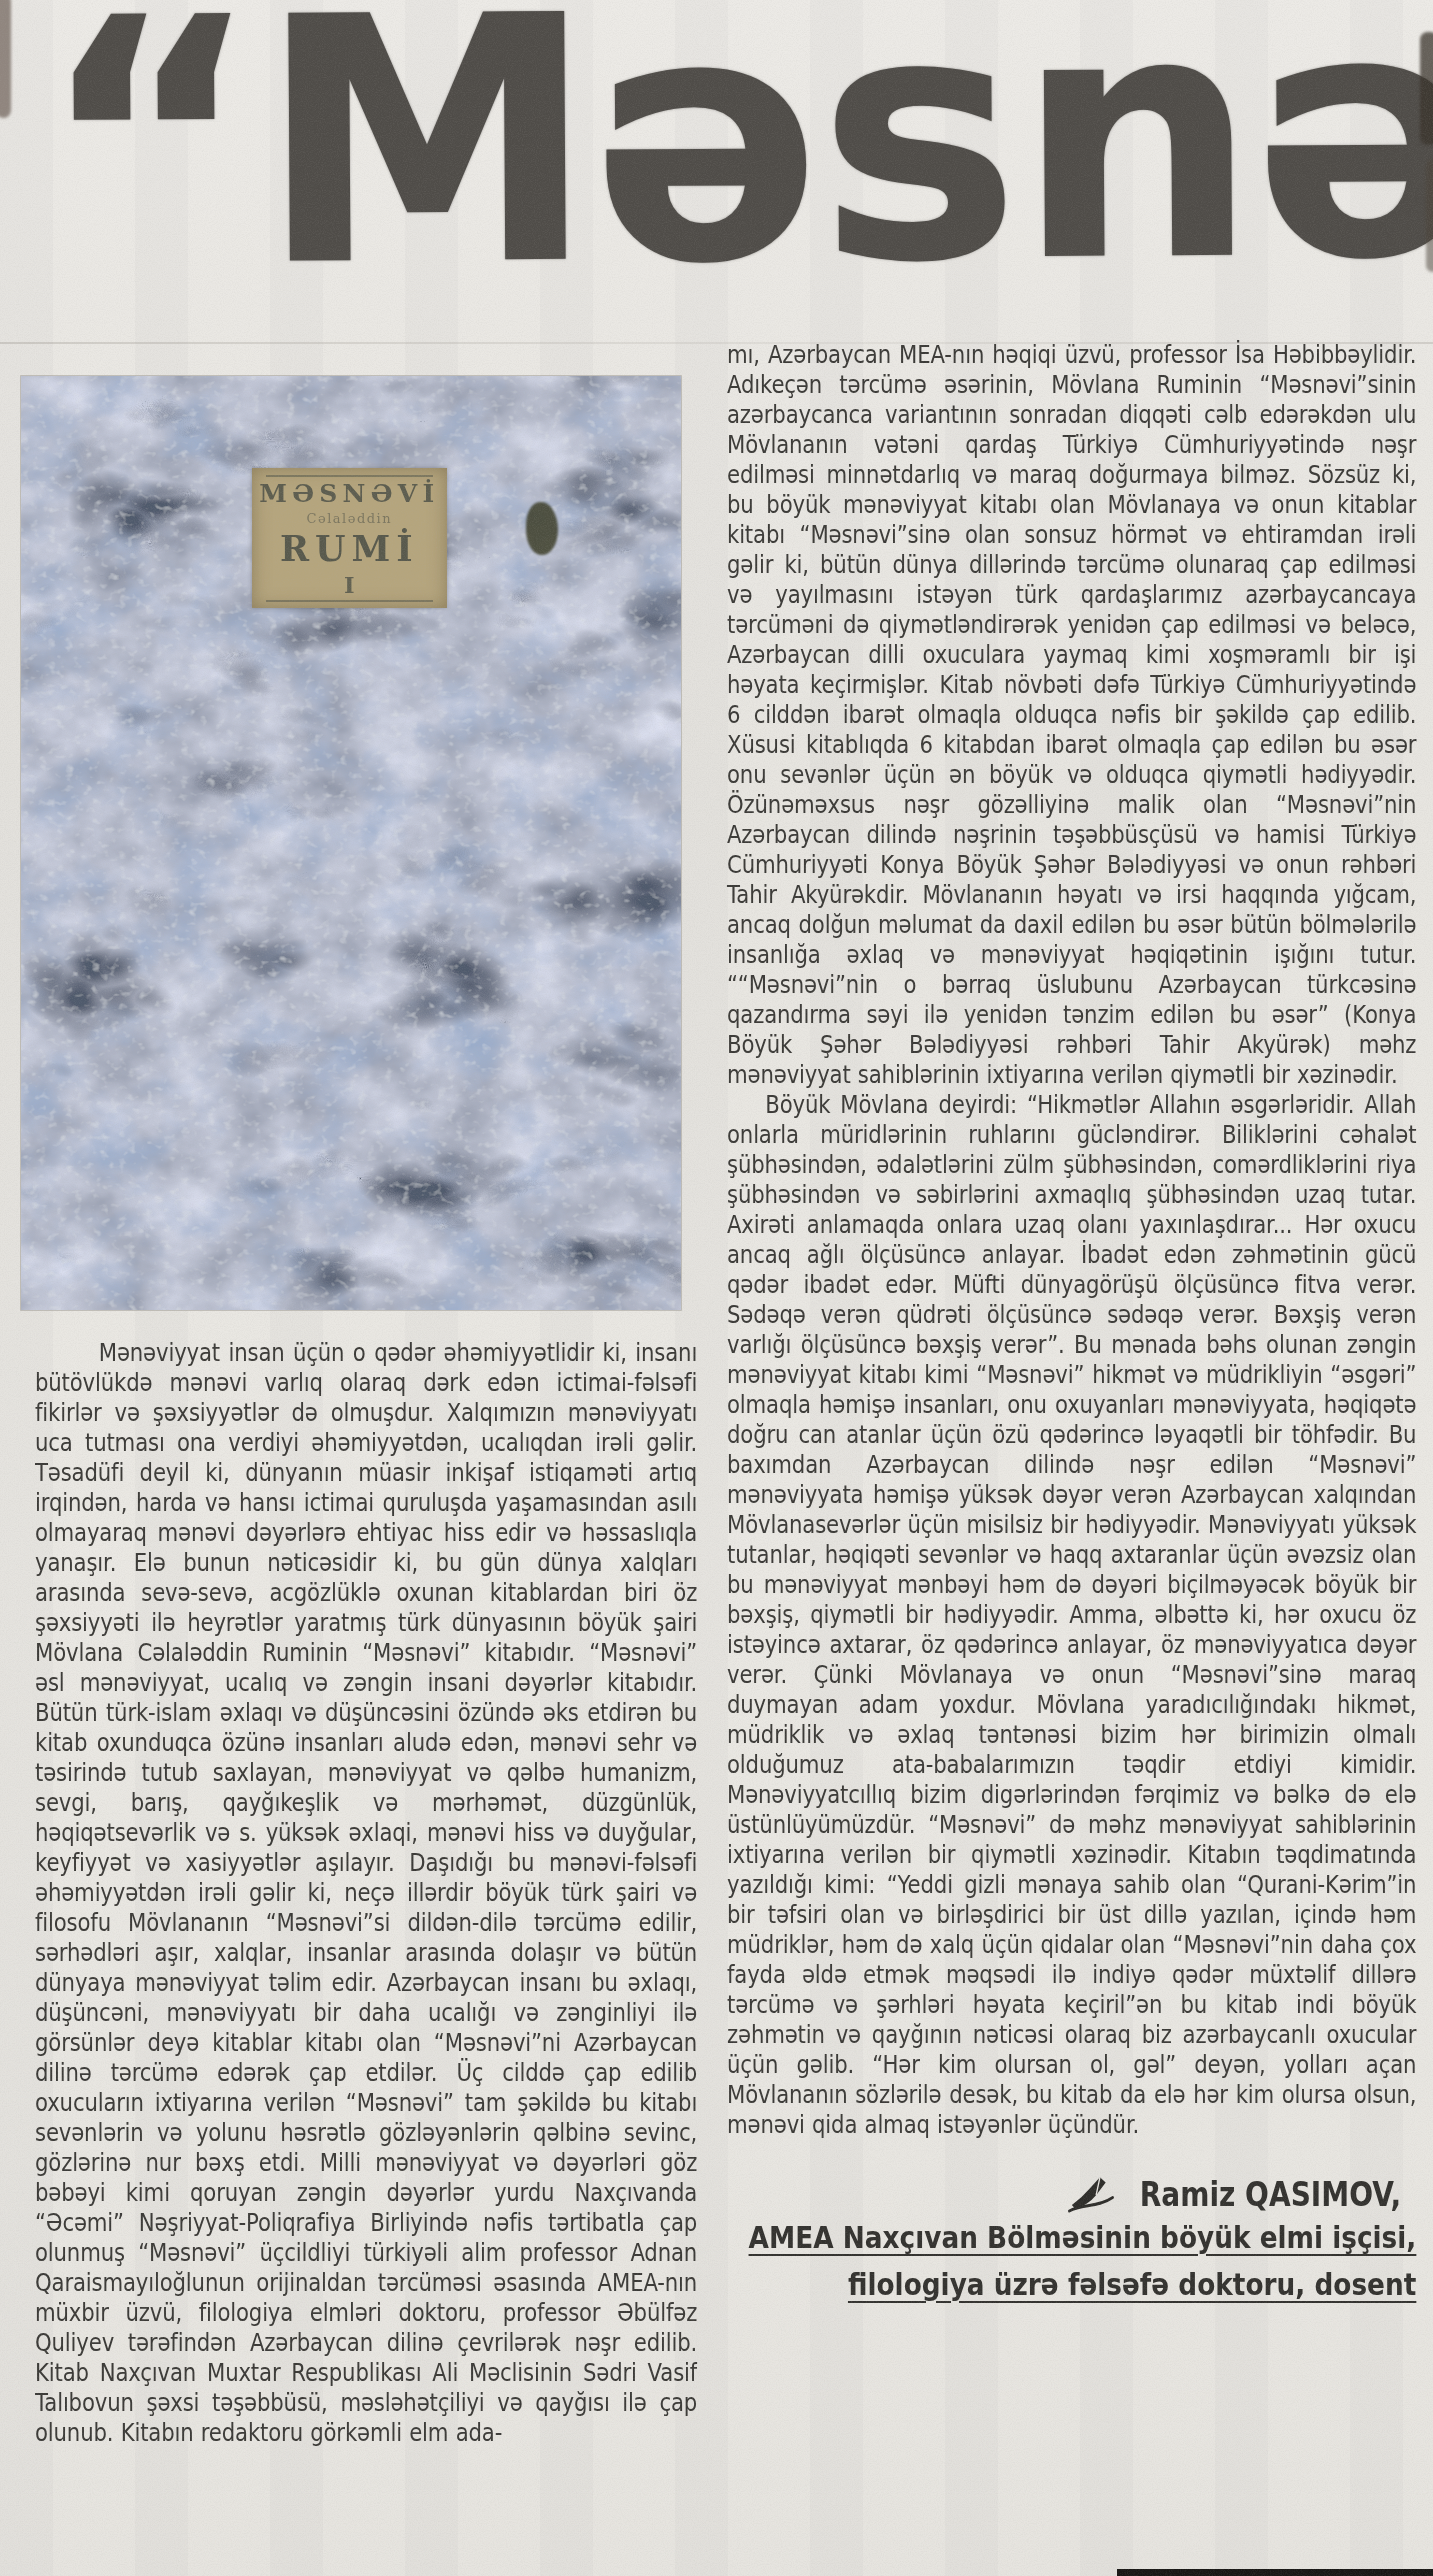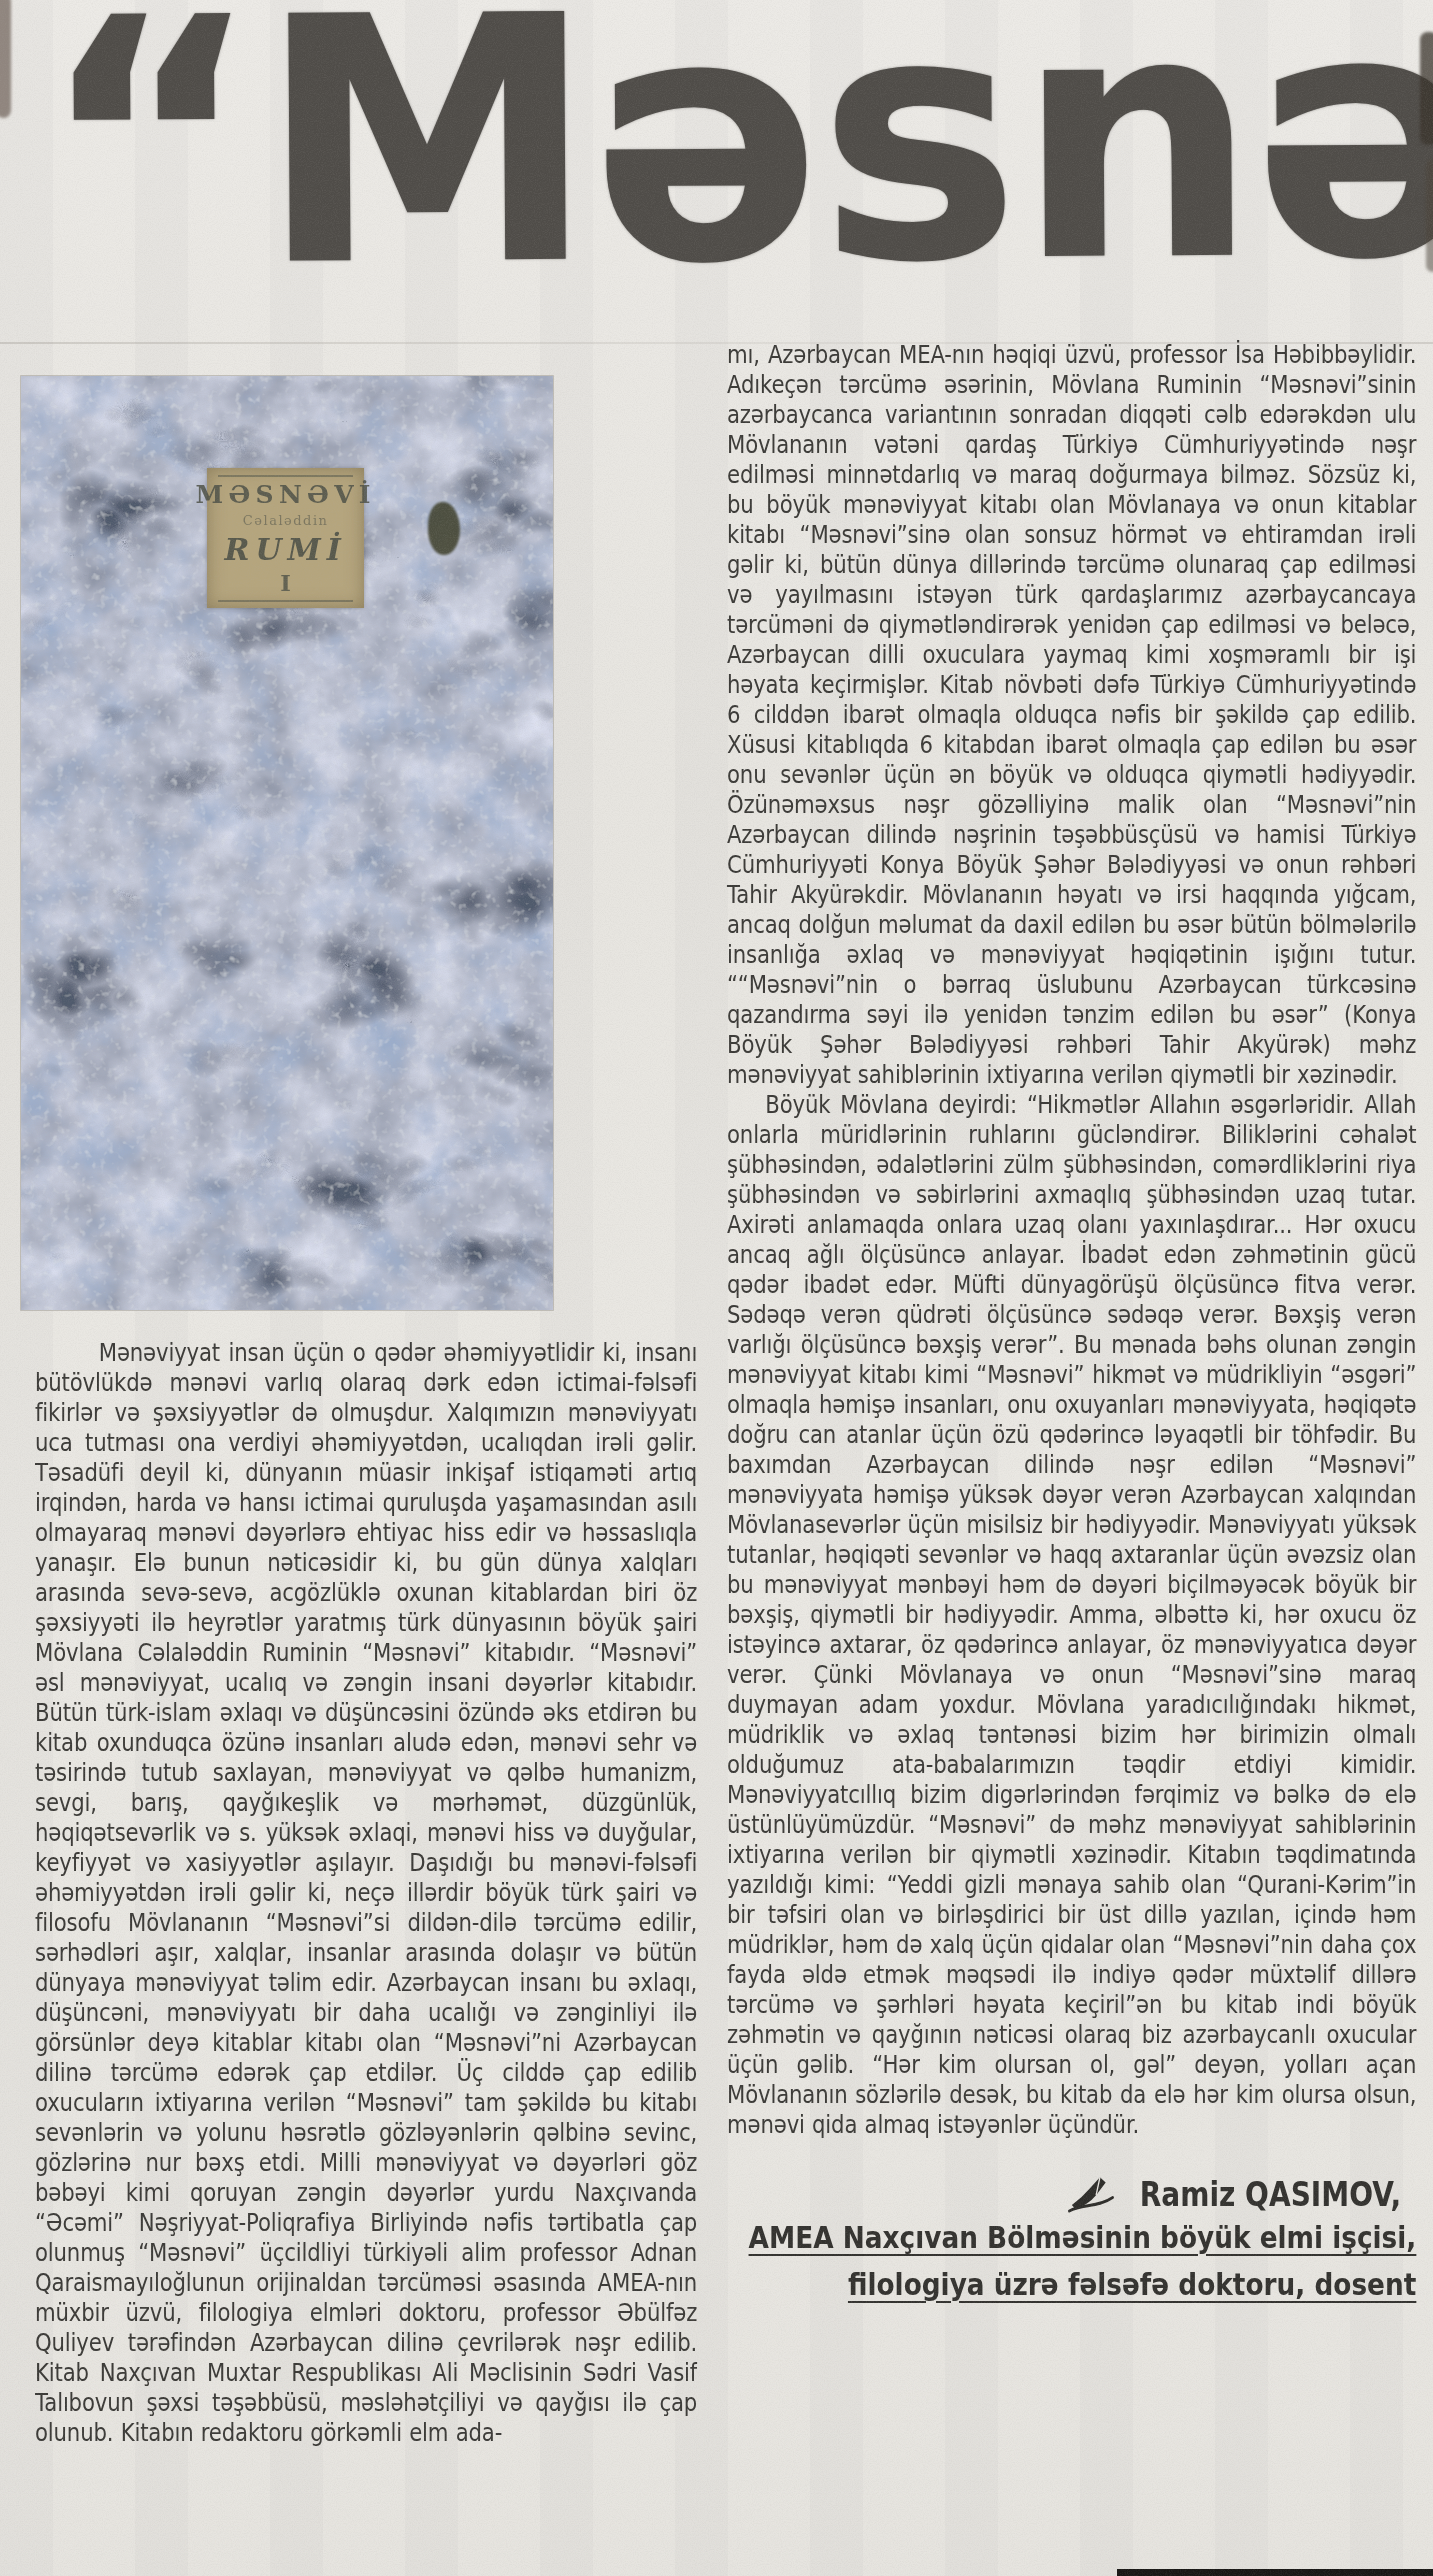--- a/index.html
+++ b/index.html
@@ -28,37 +28,37 @@
   
   .crease{position:absolute;left:0;top:342px;width:100%;height:1.5px;
     background:linear-gradient(90deg,rgba(110,104,94,0.22),rgba(110,104,94,0.08) 60%,rgba(110,104,94,0.2));}
   .smudge{position:absolute;border-radius:7.5px;filter:blur(1.5px);}
   .smudge.r1{right:-3.8px;top:32px;width:18px;height:113px;background:#39332b;opacity:.75;}
   .smudge.r2{right:-5.3px;top:159px;width:13.5px;height:113px;background:#4a4238;opacity:.5;}
   .smudge.l1{left:-4.5px;top:-6px;width:15px;height:124px;background:#4a392f;opacity:.55;}
   .bottom-bar{position:absolute;right:0;bottom:0;width:317px;height:6.8px;background:#181715;}
   
   .cover{
-    position:absolute;left:21px;top:376px;width:532px;height:934px;
+    position:absolute;left:21px;top:376px;width:660px;height:934px;
     box-shadow:inset 0 0 0 2.3px rgba(28,31,38,.55), 0 0 0 0.8px rgba(150,146,138,.6);
     overflow:hidden;
   }
   .cover svg.marble{position:absolute;inset:0;width:100%;height:100%;display:block;}
   .cover-label{
     position:absolute;left:35%;top:9.8%;width:29.5%;height:15%;
     background:#b5a57d;
     box-shadow:inset 0 0 16.6px rgba(96,84,56,.5), 0 0 4.5px rgba(40,40,40,.35);
     display:flex;flex-direction:column;align-items:center;justify-content:space-between;
     padding:7.5px 0 6px 0;box-sizing:border-box;
     font-family:"DejaVu Serif",serif;color:#4e5147;
   }
   .label-rule{width:86%;height:1.5px;background:rgba(78,81,71,.5);}
   .label-title{font-size:25px;letter-spacing:5.3px;font-weight:bold;opacity:.85;}
   .label-sub{font-size:13px;letter-spacing:1.5px;opacity:.55;}
-  .label-author{font-size:30px;letter-spacing:6px;font-weight:bold;opacity:.9;font-style:italic;}
+  .label-author{font-size:35px;letter-spacing:6px;font-weight:bold;opacity:.9;}
   .label-volume{font-size:22.6px;font-weight:bold;opacity:.8;}
   .cover-blob{
     position:absolute;left:76.5%;top:13.5%;width:32px;height:53px;
     background:#3c3d28;border-radius:45% 55% 50% 50%;opacity:.85;filter:blur(0.8px);
   }
   
   .body-text{
     margin:0;
     font-size:25px;line-height:30px;
     color:#3b3a37;

